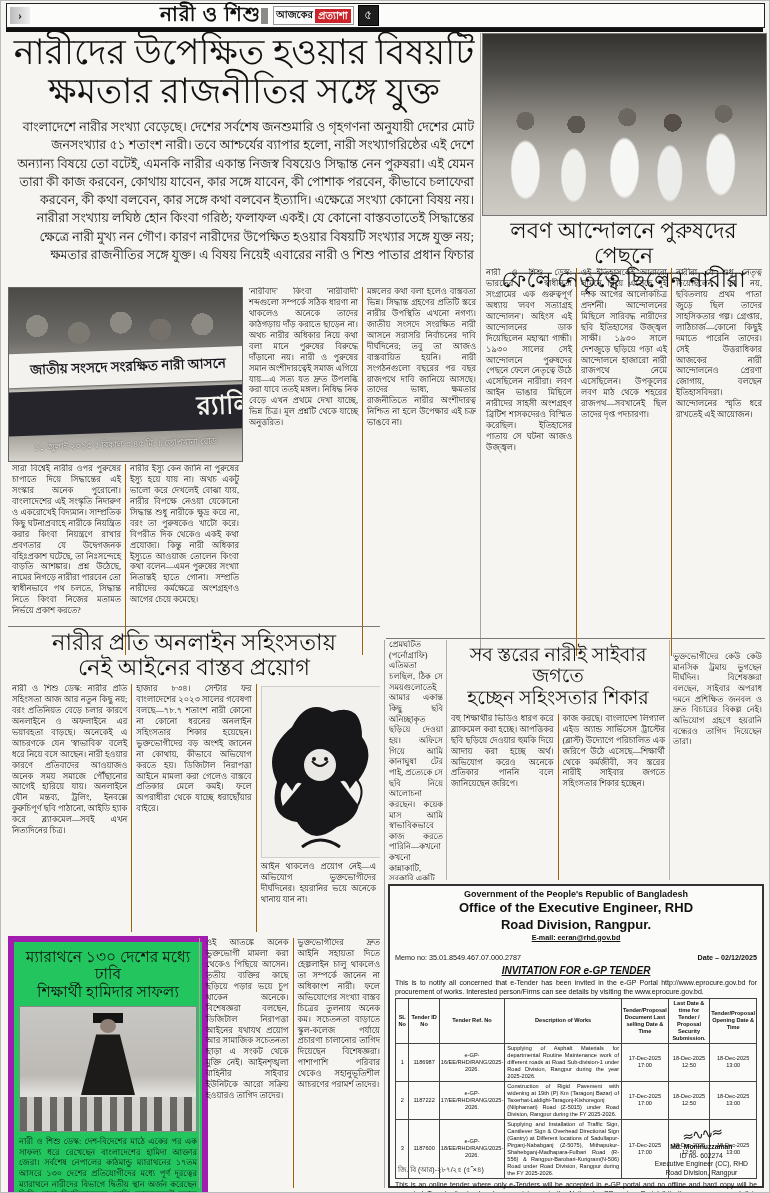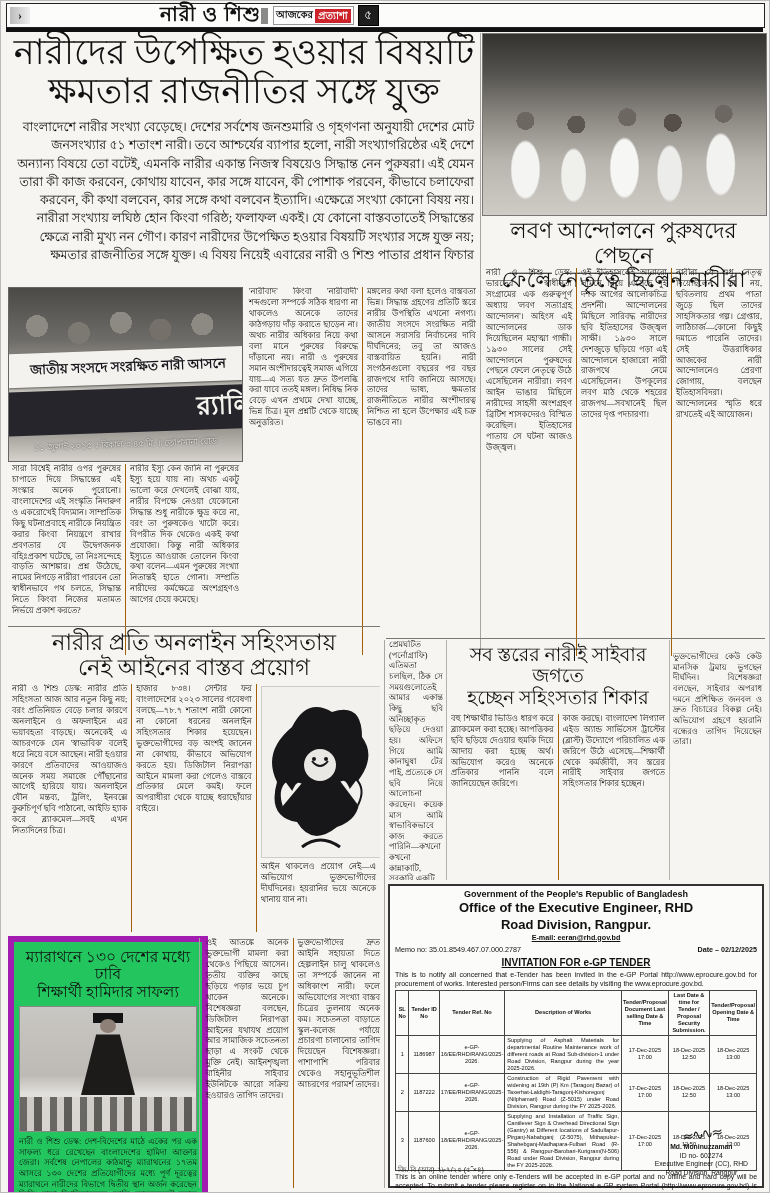--- a/index.html
+++ b/index.html
@@ -92,23 +92,23 @@
      background:repeating-linear-gradient(90deg,#44423f 0 7px,#c9c6c1 7px 14px,#35332f 14px 22px,#d8d5d0 22px 30px);opacity:.75;}
   #marathon-body{padding:3px 5px;font-size:8.2px;line-height:1.3;text-align:justify;height:74px;overflow:hidden;}
   
   #cont-body{position:absolute;left:202px;top:938px;width:182px;height:250px;}
   
   #tender-box{position:absolute;left:388px;top:884px;width:376px;height:304px;border:2px solid #333;
      background:#fbfbf9;font-family:"Liberation Sans","DejaVu Sans",sans-serif;padding:3px 5px;box-sizing:border-box;}
   #tender-box .gov{ text-align:center;font-size:9px;font-weight:bold;line-height:1.25;}
   #tender-box .gov-sub{text-align:center;font-size:13px;font-weight:bold;line-height:1.25;}
   #tender-box .email{text-align:center;font-size:7.2px;font-weight:bold;text-decoration:underline;}
-  .memo-row{display:flex;justify-content:space-between;font-size:7.2px;margin-top:3px;}
+  .memo-row{display:flex;justify-content:space-between;font-size:7.2px;margin-top:11px;}
   .memo-row .date{font-weight:bold;}
-  .invite-title{text-align:center;font-size:10px;font-weight:bold;text-decoration:underline;margin:3px 0 2px;}
+  .invite-title{text-align:center;font-size:10px;font-weight:bold;text-decoration:underline;margin:3px 0 2px;font-style:italic;}
   .tender-para{font-size:7px;line-height:1.3;text-align:justify;}
   table.tender{width:100%;border-collapse:collapse;margin-top:2px;font-size:5.6px;line-height:1.25;}
   table.tender th,table.tender td{border:1px solid #444;padding:1px 1px;vertical-align:middle;text-align:center;}
   table.tender td.desc{text-align:justify;padding:1px 2px;}
   .tender-note{font-size:6.9px;line-height:1.3;text-align:justify;margin-top:2px;}
   .sig{position:absolute;right:14px;bottom:8px;text-align:center;font-size:6.8px;line-height:1.3;}
   .sig .name{font-weight:bold;}
   .scribble{font-family:"DejaVu Sans",sans-serif;font-size:14px;transform:rotate(-8deg);letter-spacing:-2px;color:#222;}
   .ref-no{position:absolute;left:8px;bottom:10px;font-size:7px;}
   

